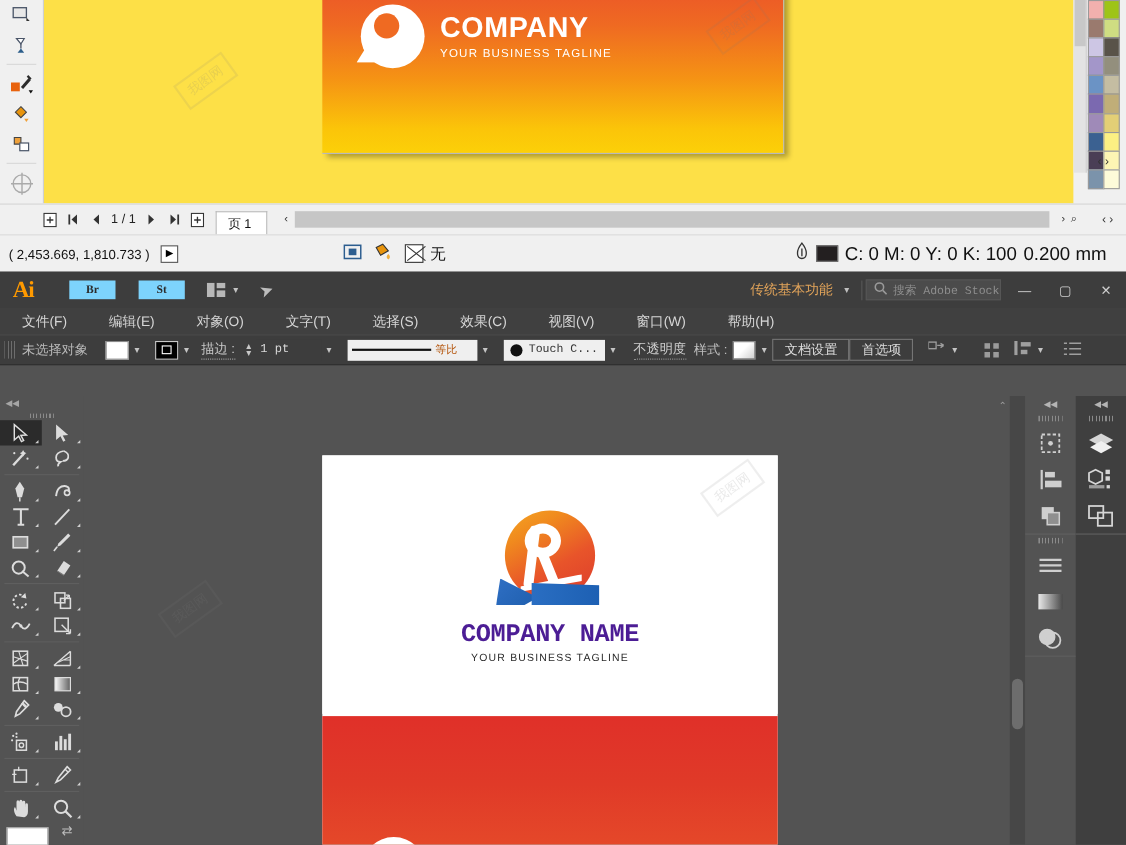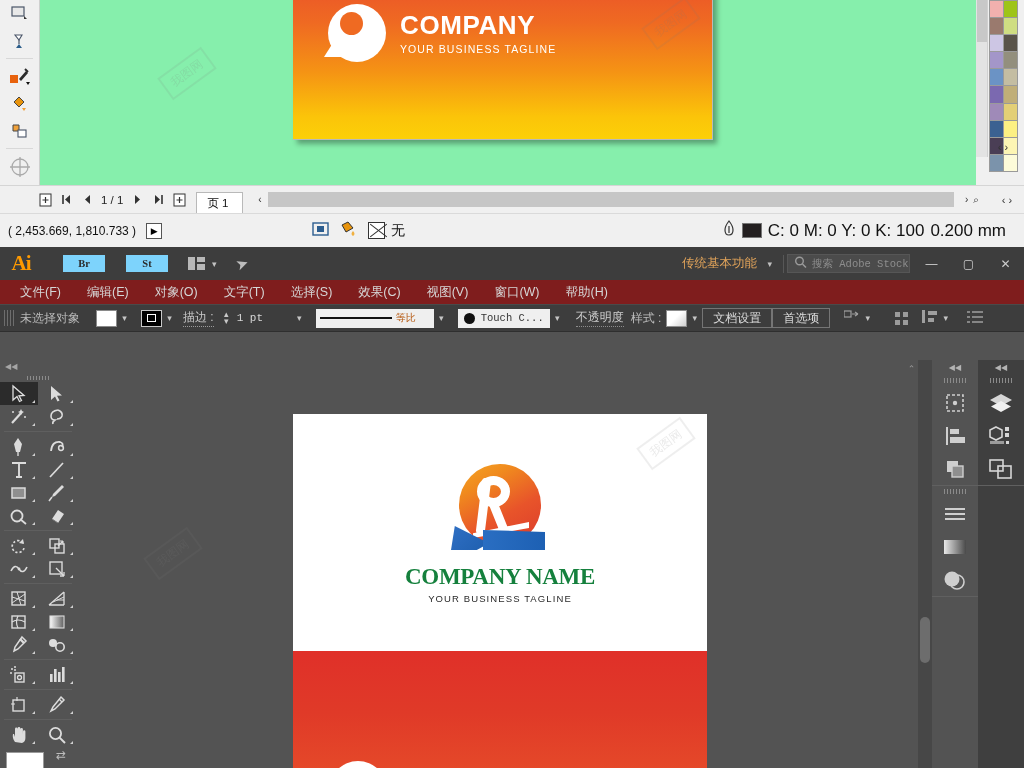--- a/index.html
+++ b/index.html
@@ -7,21 +7,21 @@
   body {
     font-family: "Liberation Sans", "DejaVu Sans", sans-serif;
     font-size: 12px;
     background:#535353;
     -webkit-font-smoothing: antialiased;
   }
   #root { position:relative; width:1024px; height:768px; }
 
   
   .topapp { position:absolute; left:0; top:0; width:1024px; height:247px; background:#f0f0f0; }
-  .topapp-canvas { position:absolute; left:40px; top:0; right:48px; bottom:62px; background:#86efac; overflow:hidden; }
+  .topapp-canvas { position:absolute; left:40px; top:0; right:48px; bottom:62px; background:#fde047; overflow:hidden; }
 
   .card-top {
     position:absolute; left:253px; top:-48px; width:420px; height:188px;
     background:linear-gradient(180deg,#e8442e 0%, #ef6a22 38%, #f59314 64%, #fbc409 88%, #fcd008 100%);
     box-shadow: 4px 4px 5px rgba(0,0,0,.32);
     border-right:1px solid #b9b9b9; border-bottom:1px solid #b9b9b9;
   }
   .card-top-inner { position:absolute; left:35px; top:52px; display:flex; align-items:center; gap:14px; }
 
   .wlogo { width:58px; height:58px; position:relative; }
@@ -82,21 +82,21 @@
   .rocket { margin-left:19px; color:#bdbdbd; font-size:15px; transform:rotate(-20deg); }
   .ws-name { position:absolute; right:267px; color:#e2a45a; font-size:12.5px; }
   .ws-chev { position:absolute; right:252px; color:#c0c0c0; font-size:9px; }
   .ai-divider { position:absolute; right:240px; top:8px; width:1px; height:18px; background:#575757; }
   .stock { position:absolute; right:114px; top:7px; width:123px; height:19px; background:#4b4b4b; border:1px solid #565656;
            display:flex; align-items:center; gap:5px; padding-left:6px; }
   .stock-txt { color:#8e8e8e; font-size:10.5px; font-family:"Liberation Mono", monospace; }
   .wbtns { position:absolute; right:0; top:0; height:33px; display:flex; }
   .wbtn { width:37px; height:33px; display:flex; align-items:center; justify-content:center; color:#cfcfcf; font-size:12px; }
 
-  .ai-menubar { height:24px; background:#7f1d1d; display:flex; align-items:center; padding-left:9px; gap:4px; }
+  .ai-menubar { height:24px; background:#404040; display:flex; align-items:center; padding-left:9px; gap:16px; }
   .menu-item { color:#d6d6d6; font-size:12.5px; padding:0 11px; height:24px; display:flex; align-items:center; }
 
   .ai-controlbar { height:28px; background:#3d3d3d; display:flex; align-items:center; border-top:1px solid #4a4a4a; border-bottom:1px solid #2f2f2f; }
   .grip { width:10px; height:16px; margin-left:4px; margin-right:6px;
           background:repeating-linear-gradient(90deg,#6d6d6d 0 1px,transparent 1px 3px); }
   .cb-label { color:#b9b9b9; font-size:12px; margin-right:16px; }
   .sw-white { width:21px; height:17px; background:#fff; border:1px solid #8a8a8a; }
   .sw-stroke { width:21px; height:17px; background:#000; border:1px solid #c9c9c9; display:flex;align-items:center;justify-content:center; }
   .sw-stroke i { width:9px;height:8px;border:1.5px solid #fff; display:block;}
   .dd { width:15px; height:17px; display:flex; align-items:center; justify-content:center; color:#c5c5c5; font-size:9px; }
@@ -152,22 +152,22 @@
   .biglogo .rstem { position:absolute; left:6px; top:6px; width:9px; height:56px; background:#fff; transform:rotate(7deg); border-radius:3px;}
   .biglogo .rleg { position:absolute; left:22px; top:28px; width:9px; height:38px; background:#fff; transform:rotate(-22deg); border-radius:3px;}
   .biglogo .bluel { position:absolute; left:-4px; top:62px; width:38px; height:24px;
       background:linear-gradient(135deg,#2f6fc4 0%, #1f5fae 100%);
       clip-path: polygon(10% 0%, 100% 72%, 68% 100%, 0% 100%); }
   .biglogo .bluer { position:absolute; left:28px; top:66px; width:62px; height:20px;
       background:linear-gradient(90deg,#2a6ec2 0%, #1d60b3 100%);
       clip-path: polygon(0% 0%, 100% 10%, 100% 100%, 0% 100%); }
   .biglogo .whitecut { position:absolute; left:18px; top:58px; width:56px; height:16px; background:#fff;
       clip-path: polygon(0% 70%, 100% 0%, 100% 38%, 0% 100%); }
-  .cname { margin-top:10px; font-size:23px; font-weight:bold; color:#15803d; letter-spacing:-.3px;
-           font-family:Liberation Serif, serif; }
+  .cname { margin-top:10px; font-size:23px; font-weight:bold; color:#4c1d95; letter-spacing:-.3px;
+           font-family:Liberation Mono, monospace; }
   .ctag { margin-top:3px; font-size:9.5px; letter-spacing:1.1px; color:#2a2a2a; }
   .ab-bot { position:absolute; left:0; top:237px; width:100%; height:283px;
       background:linear-gradient(180deg,#e03029 0%, #e03a28 22%, #e8522a 55%, #ef7222 85%, #f38a1c 100%); }
   .ab-bot-logo { position:absolute; left:36px; top:110px; display:flex; align-items:center; gap:15px; }
 
   .ai-vscroll { position:absolute; right:0; top:0; width:14px; bottom:0; background:#474747; }
   .ai-vscroll .thumb { position:absolute; left:2px; top:257px; width:10px; height:46px; background:#6d6d6d; border-radius:5px; }
   .ai-collapse { position:absolute; right:14px; top:2px; width:13px; height:14px; color:#9a9a9a; font-size:9px;
                  display:flex; align-items:center; justify-content:center; }
 

